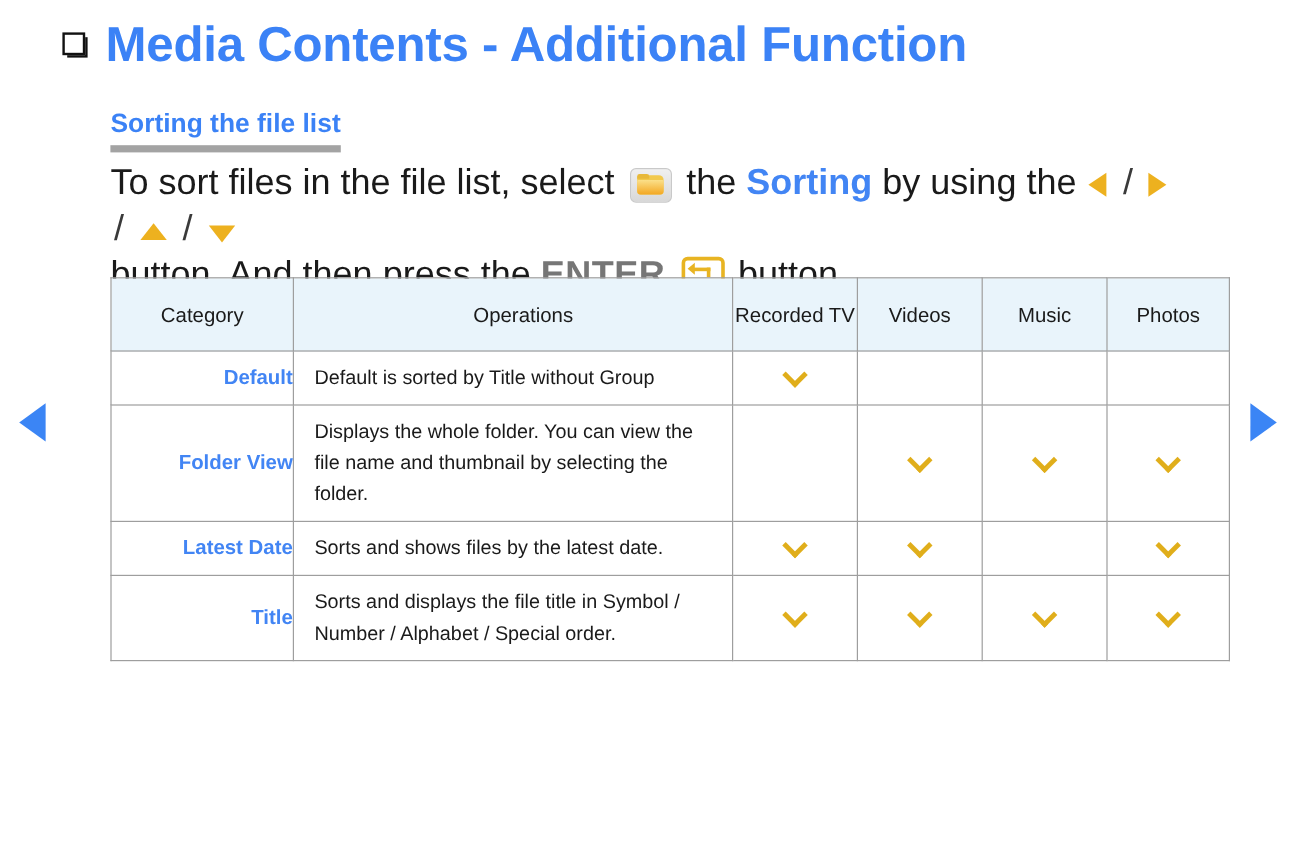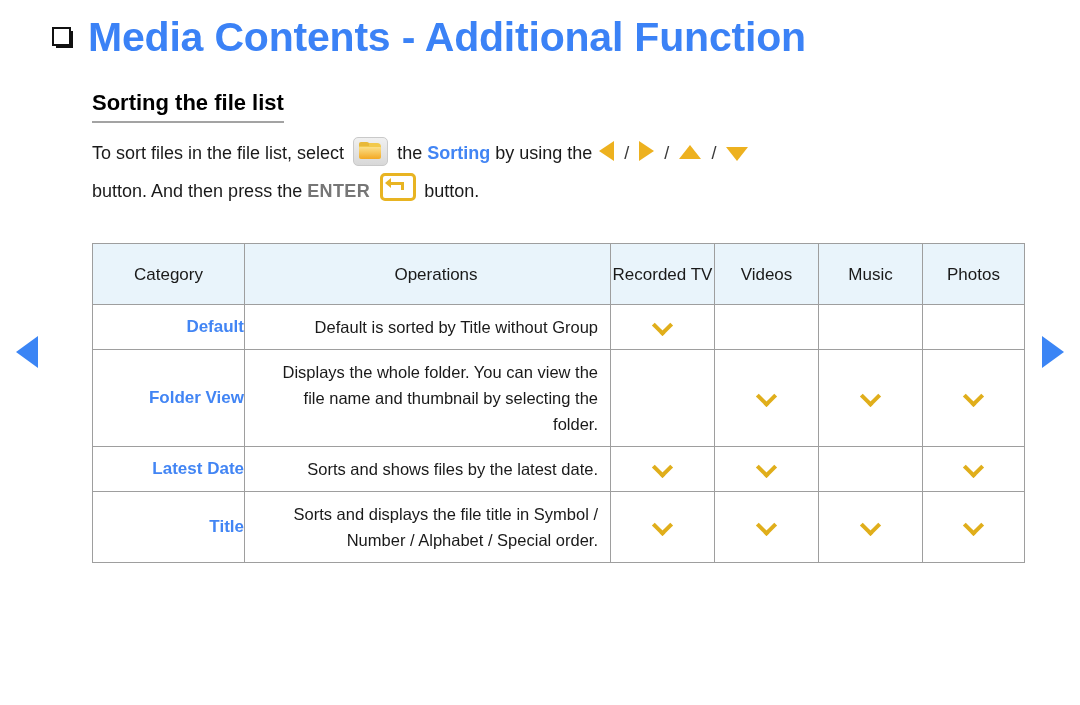--- a/index.html
+++ b/index.html
@@ -54,33 +54,33 @@
     white-space: nowrap;
   }
 
   
   .section-heading {
     position: absolute;
     left: 92px;
     top: 90px;
     font-size: 22px;
     font-weight: bold;
-    color: #000000;
+    color: #3b82f6;
     padding-bottom: 5px;
-    border-bottom: 2px solid #a3a3a3;
+    border-bottom: 6px solid #a3a3a3;
     display: inline-block;
   }
 
   
   .body-copy {
     position: absolute;
     left: 92px;
     top: 134px;
     width: 900px;
-    font-size: 18px;
+    font-size: 30px;
     line-height: 38px;
     color: #1a1a1a;
   }
   .body-copy .blue-word {
     color: #4285f4;
     font-weight: bold;
   }
   .body-copy .enter-word {
     color: #767676;
     font-weight: bold;
@@ -184,21 +184,21 @@
     right: 16px;
     border-top: 16px solid transparent;
     border-bottom: 16px solid transparent;
     border-left: 22px solid #3b85f5;
   }
 
   
   .spec-table {
     position: absolute;
     left: 92px;
-    top: 243px;
+    top: 231px;
     width: 932px;
     border-collapse: collapse;
     table-layout: fixed;
     font-size: 16px;
   }
   .spec-table th,
   .spec-table td {
     border: 1px solid #9e9e9e;
     padding: 0;
     vertical-align: middle;
@@ -222,21 +222,21 @@
   .th-operations{ text-align: center; padding-left: 17px !important; margin-top: 16px; }
   .th-center    { text-align: center; }
 
   .cell-category {
     text-align: right;
     color: #4285f4;
     font-weight: bold;
     font-size: 17px;
   }
   .cell-operations {
-    text-align: right;
+    text-align: left;
     padding: 9px 12px 9px 17px !important;
     line-height: 26px;
     font-size: 16.5px;
     color: #1a1a1a;
   }
   .cell-check { text-align: center; }
 
   .chev {
     display: inline-block;
     width: 17px;

